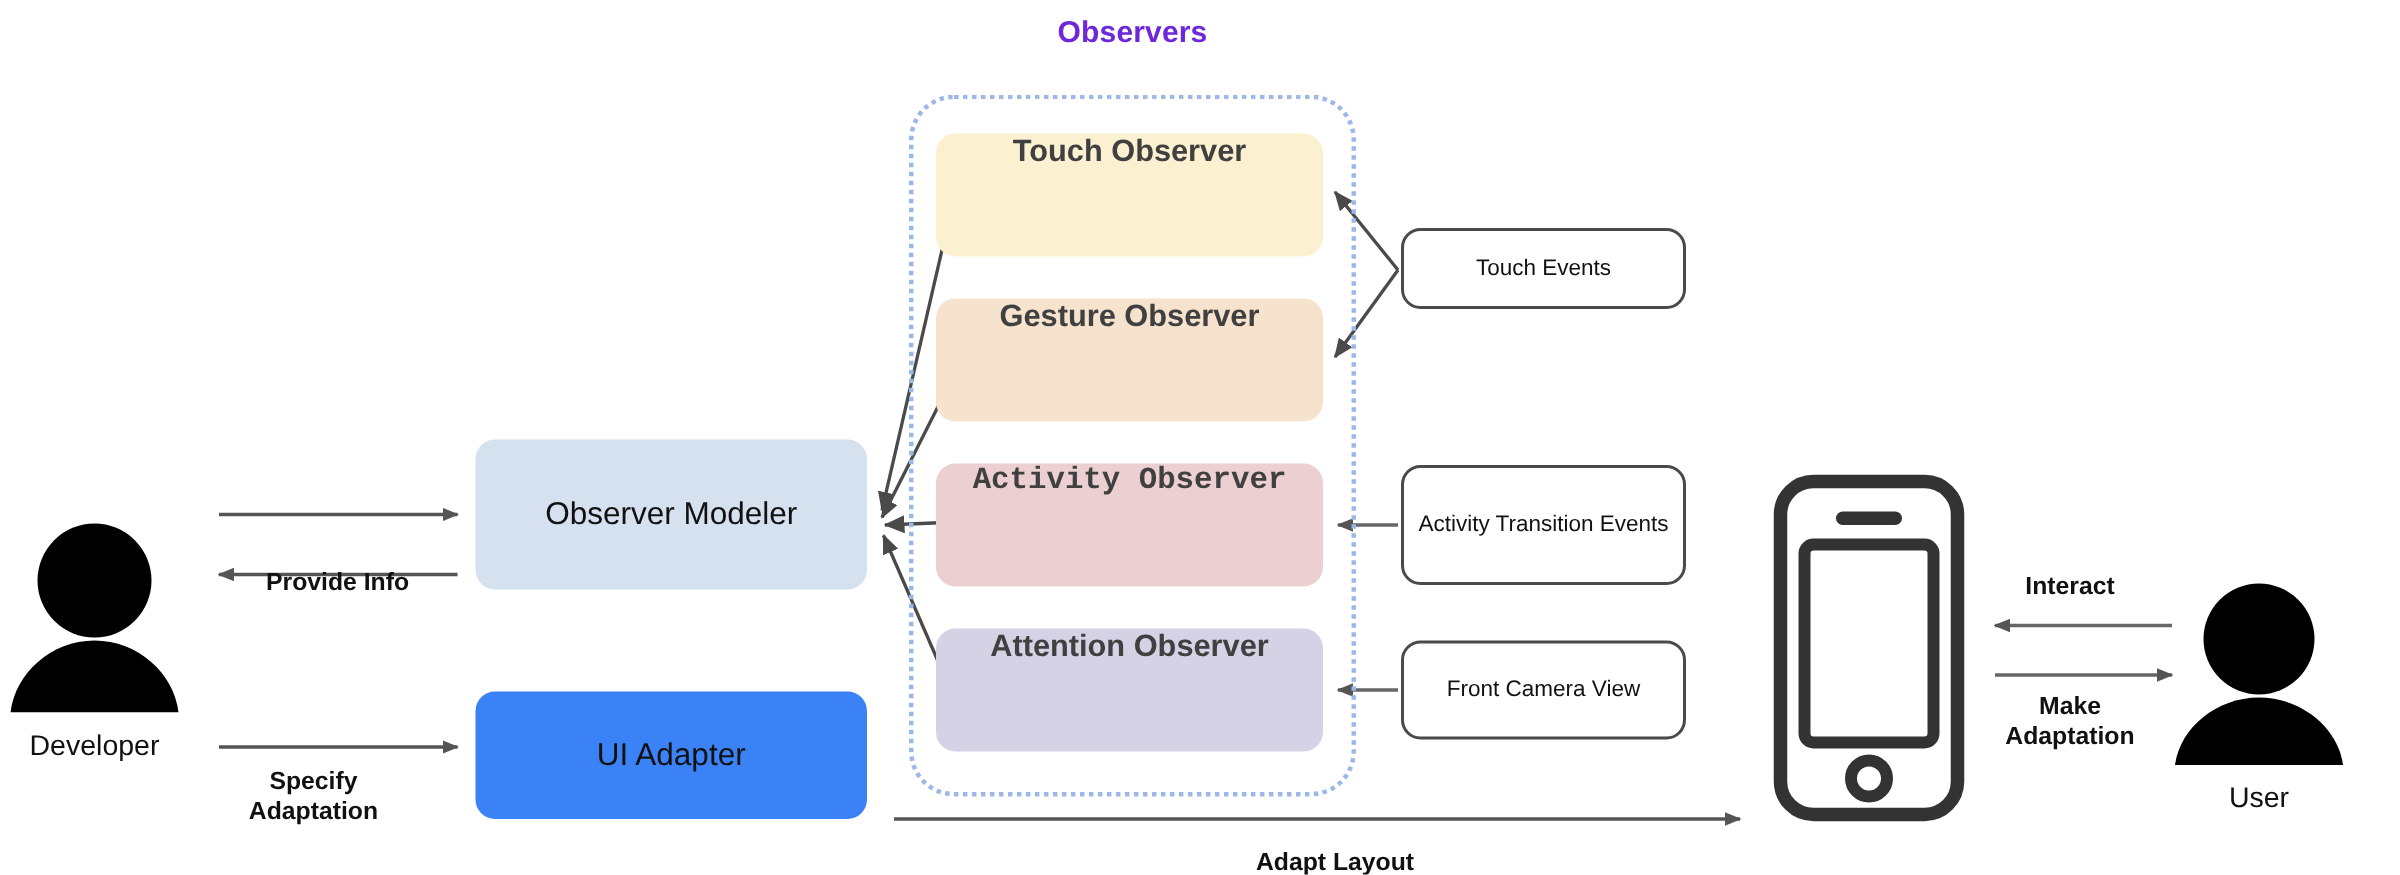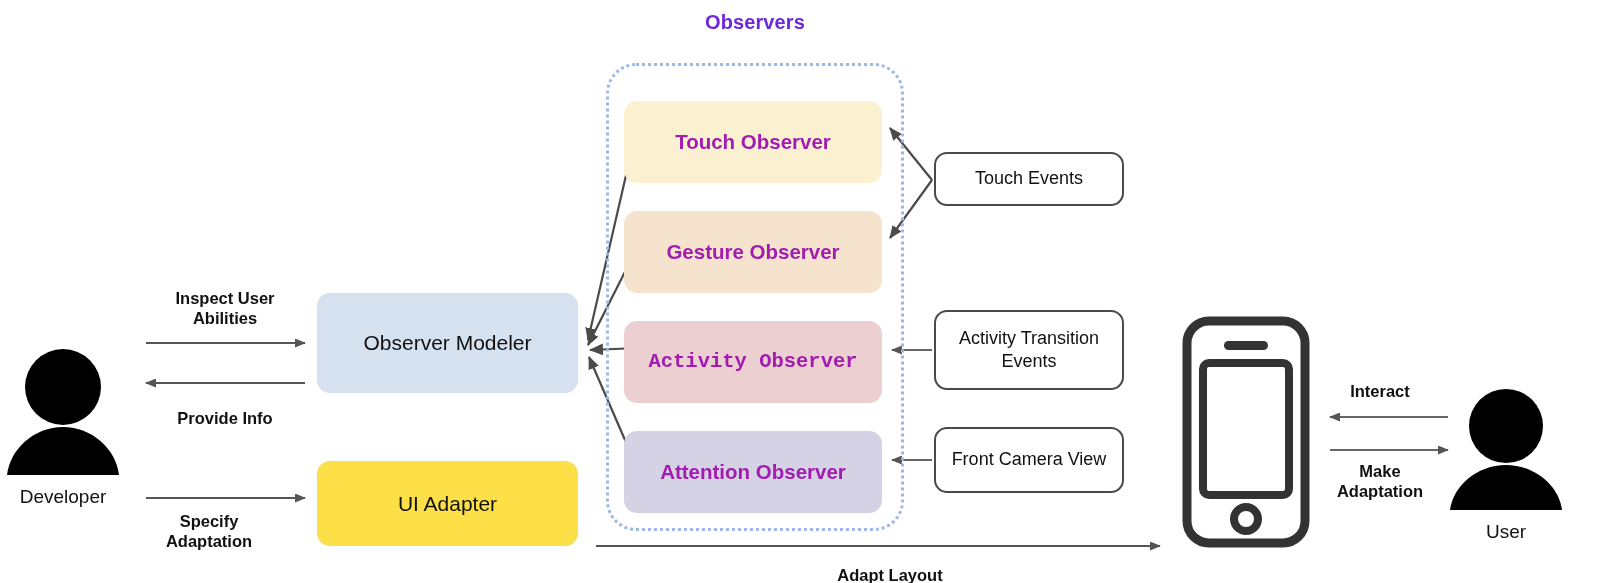--- a/index.html
+++ b/index.html
@@ -47,28 +47,26 @@
     letter-spacing: .1px;
   }
 
   .obs-box {
     position: absolute;
     left: 624px;
     width: 258px;
     height: 82px;
     border-radius: 13px;
     display: flex;
-    align-items: center;
     justify-content: center;
     font-size: 20.5px;
     font-weight: 700;
-    color: #a21caf;
+    color: #404040;
     text-align: center;
     line-height: 1.2;
-    margin-top: 12px;
   }
   #obs-touch     { top: 89px; }
   #obs-gesture   { top: 199px; }
   #obs-activity  { top: 309px; }
   #obs-attention { top: 419px; }
 
   
   .module-box {
     position: absolute;
     left: 317px;
@@ -89,21 +87,21 @@
     position: absolute;
     left: 934px;
     width: 190px;
     border: 2.5px solid #4a4a4a;
     background: #ffffff;
     border-radius: 13px;
     display: flex;
     align-items: center;
     justify-content: center;
     text-align: center;
-    font-size: 18px;
+    font-size: 15px;
     font-weight: 400;
     color: #111111;
     line-height: 1.28;
   }
   #evt-touch    { top: 152px; height: 54px; }
   #evt-activity { top: 310px; height: 80px; }
   #evt-camera   { top: 427px; height: 66px; }
 
   
   .actor { position: absolute; text-align: center; }
@@ -124,21 +122,21 @@
   .edge-label {
     position: absolute;
     text-align: center;
     font-size: 16.5px;
     font-weight: 700;
     color: #111111;
     line-height: 1.22;
     white-space: pre-line;
   }
   #lbl-inspect   { left: 132px; top: 288px; width: 186px; }
-  #lbl-provide   { left: 132px; top: 408px; width: 186px; }
+  #lbl-provide   { left: 132px; top: 378px; width: 186px; }
   #lbl-specify   { left: 114px; top: 511px; width: 190px; }
   #lbl-adapt     { left: 600px; top: 565px; width: 580px; }
   #lbl-interact  { left: 1322px; top: 381px; width: 116px; }
   #lbl-makeadapt { left: 1310px; top: 461px; width: 140px; }
 </style>
 </head>
 <body>
 
 <div id="canvas">
 
@@ -190,21 +188,21 @@
   <div class="obs-box" id="obs-activity" style="background:#ECCFD1;font-family:Liberation Mono, monospace;">
     <span>Activity Observer</span>
   </div>
   <div class="obs-box" id="obs-attention" style="background:#D6D2E6;">
     <span>Attention Observer</span>
   </div>
 
   <div class="module-box" id="mod-ability" style="background:#D6E1EF;">
     <span>Observer Modeler</span>
   </div>
-  <div class="module-box" id="mod-uiadapter" style="background:#fde047;">
+  <div class="module-box" id="mod-uiadapter" style="background:#3b82f6;">
     <span>UI Adapter</span>
   </div>
 
   <div class="event-box" id="evt-touch">
     <span>Touch Events</span>
   </div>
   <div class="event-box" id="evt-activity">
     <span>Activity
 Transition
 Events</span>
@@ -232,22 +230,20 @@
 
   <div id="phone">
     <svg width="130" height="232" viewBox="0 0 130 232">
       <rect x="6" y="5" width="118" height="222" rx="22" ry="22" fill="#ffffff" stroke="#333333" stroke-width="9"></rect>
       <rect x="43" y="25" width="44" height="9" rx="4.5" fill="#333333"></rect>
       <rect x="22" y="47" width="86" height="132" rx="6" ry="6" fill="#ffffff" stroke="#333333" stroke-width="8"></rect>
       <circle cx="65" cy="203" r="12" fill="none" stroke="#333333" stroke-width="8"></circle>
     </svg>
   </div>
 
-  <div class="edge-label" id="lbl-inspect">Inspect User
-Abilities</div>
   <div class="edge-label" id="lbl-provide">Provide Info</div>
   <div class="edge-label" id="lbl-specify">Specify
 Adaptation</div>
   <div class="edge-label" id="lbl-adapt">Adapt Layout</div>
   <div class="edge-label" id="lbl-interact">Interact</div>
   <div class="edge-label" id="lbl-makeadapt">Make
 Adaptation</div>
 
 </div>
 

